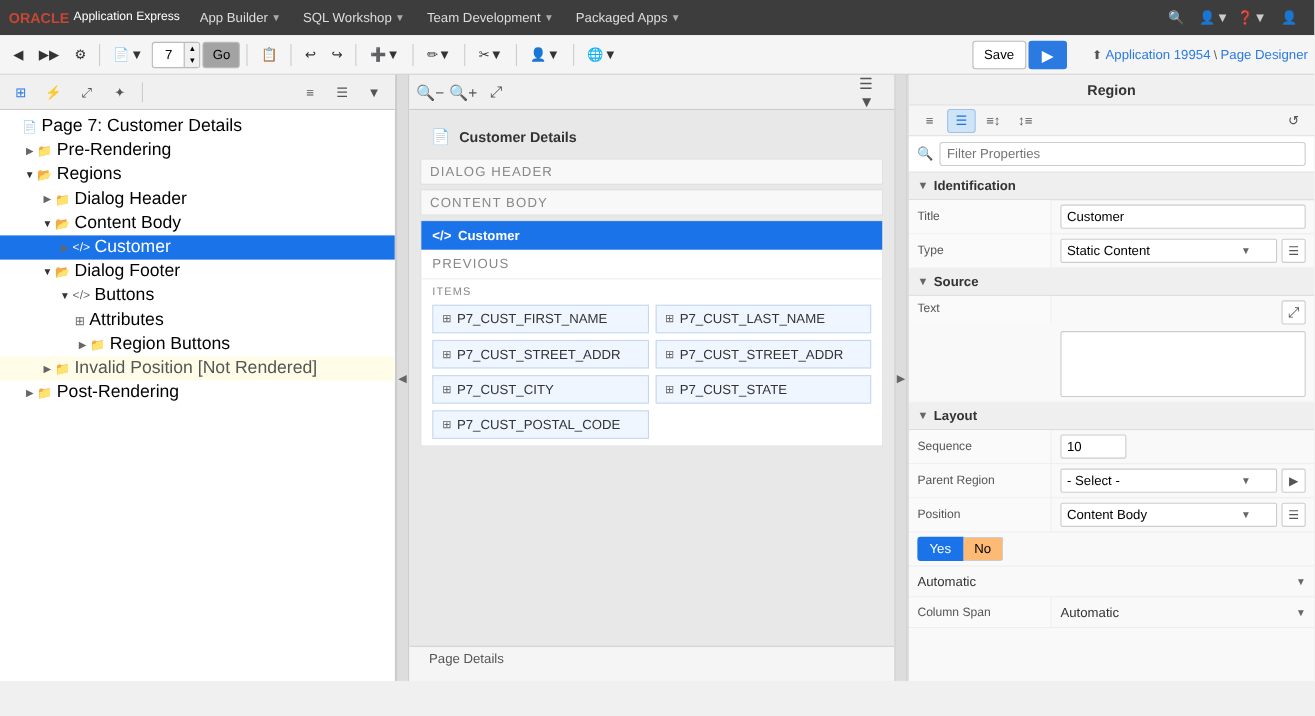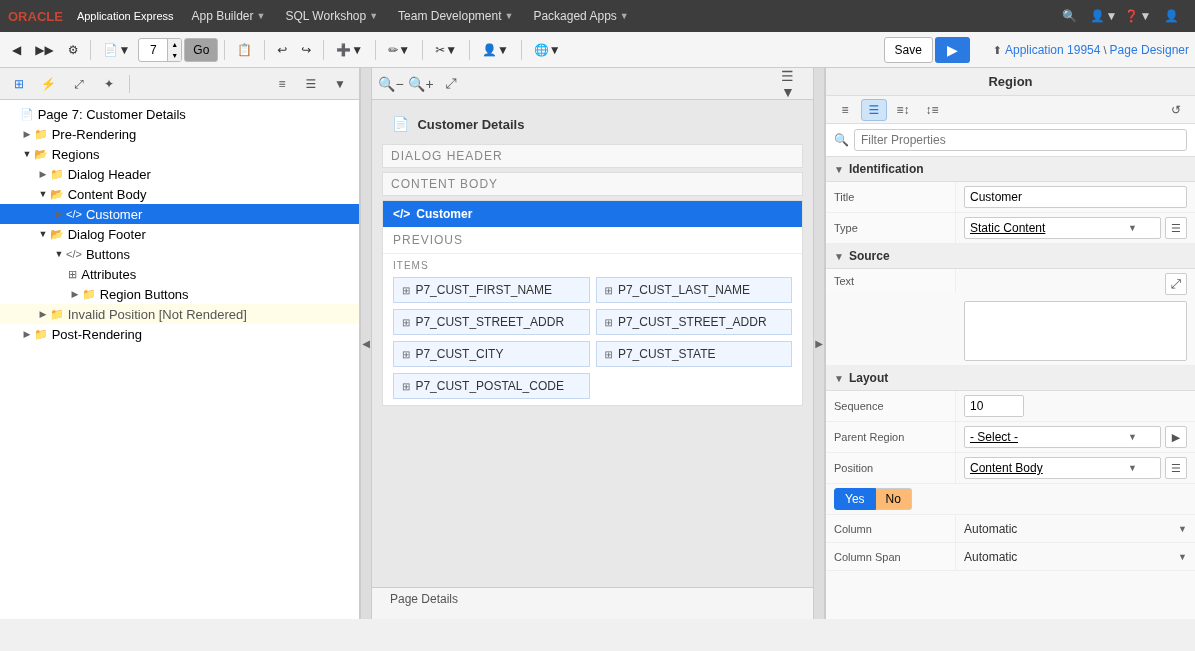--- a/index.html
+++ b/index.html
@@ -3,21 +3,21 @@
   <meta charset="utf-8">
   <style>
     * { box-sizing: border-box; margin: 0; padding: 0; font-family: Arial, sans-serif; font-size: 12px; }
     body { width: 1195px; height: 651px; overflow: hidden; background: #f0f0f0; }
 
     
     .top-nav {
       display: flex; align-items: center; height: 32px;
       background: #3d3d3d; color: #fff; padding: 0 8px; gap: 0;
     }
-    .oracle-logo { display: flex; align-items: center; gap: 14px; margin-right: 8px; }
+    .oracle-logo { display: flex; gap: 4px; margin-right: 8px; }
     .oracle-text { color: #c74634; font-weight: bold; font-size: 13px; }
     .app-express-text { color: #fff; font-size: 11px; }
     .nav-item {
       display: flex; align-items: center; gap: 3px;
       padding: 0 10px; height: 32px; color: #ddd; cursor: pointer; font-size: 12px;
     }
     .nav-chevron { font-size: 9px; color: #aaa; }
     .nav-right { margin-left: auto; display: flex; align-items: center; gap: 4px; }
     .nav-icon-btn {
       width: 30px; height: 28px; display: flex; align-items: center; justify-content: center;
@@ -81,21 +81,21 @@
     .tree-item {
       display: flex; align-items: center; padding: 2px 4px; cursor: pointer;
       white-space: nowrap; min-height: 20px;
     }
     .tree-item.selected { background: #1a73e8; color: #fff; }
     .tree-item.selected .tree-icon { color: #fff; }
     .tree-indent { display: inline-block; width: 16px; flex-shrink: 0; }
     .tree-toggle { width: 14px; height: 14px; display: inline-flex; align-items: center; justify-content: center; cursor: pointer; flex-shrink: 0; font-size: 9px; color: #666; }
     .tree-toggle.open { color: #333; }
     .tree-icon { font-size: 11px; margin-right: 4px; color: #666; flex-shrink: 0; }
-    .tree-label { font-size: 13px; }
+    .tree-label { font-size: 16px; }
     .tree-item.selected .tree-label { color: #fff; }
     .invalid-position { background: #fffde7; }
     .invalid-position .tree-label { color: #555; }
 
     
     .center-panel {
       flex: 1; background: #e8e8e8; display: flex; flex-direction: column;
       position: relative; overflow: hidden;
     }
     .center-toolbar {
@@ -215,21 +215,21 @@
       flex: 1; padding: 4px 8px; display: flex; align-items: center; gap: 4px;
     }
     .prop-input {
       flex: 1; border: 1px solid #ccc; border-radius: 2px; padding: 3px 5px;
       font-size: 12px; background: #fff; outline: none;
     }
     .prop-select {
       flex: 1; border: 1px solid #ccc; border-radius: 2px; padding: 3px 5px;
       font-size: 12px; background: #fff; outline: none; appearance: none; cursor: pointer;
     }
-    .prop-select-wrapper { flex: 1; display: flex; align-items: center; position: relative; text-decoration: underline; }
+    .prop-select-wrapper { flex: 1; display: flex; align-items: center; position: relative; }
     .prop-select-arrow { position: absolute; right: 24px; top: 50%; transform: translateY(-50%); font-size: 9px; color: #666; pointer-events: none; }
     .prop-icon-btn {
       width: 22px; height: 22px; display: flex; align-items: center; justify-content: center;
       cursor: pointer; border: 1px solid #ccc; border-radius: 2px; background: #fff; color: #555;
       font-size: 11px;
     }
     .prop-text-area {
       width: 100%; height: 60px; border: 1px solid #ccc; border-radius: 2px;
       padding: 4px; font-size: 12px; resize: none; outline: none;
     }
@@ -614,21 +614,20 @@
       <div class="prop-row">
         <div class="prop-value">
           <div class="yes-no-group">
             <button class="yn-btn active">Yes</button>
             <button class="yn-btn">No</button>
           </div>
         </div>
       </div>
 
       <div class="prop-row">
-        <div class="prop-label">Column</div>
         <div class="prop-value">
           <div class="prop-auto">
             <span>Automatic</span>
             <span class="prop-auto-arrow">▼</span>
           </div>
         </div>
       </div>
 
       <div class="prop-row">
         <div class="prop-label">Column Span</div>

